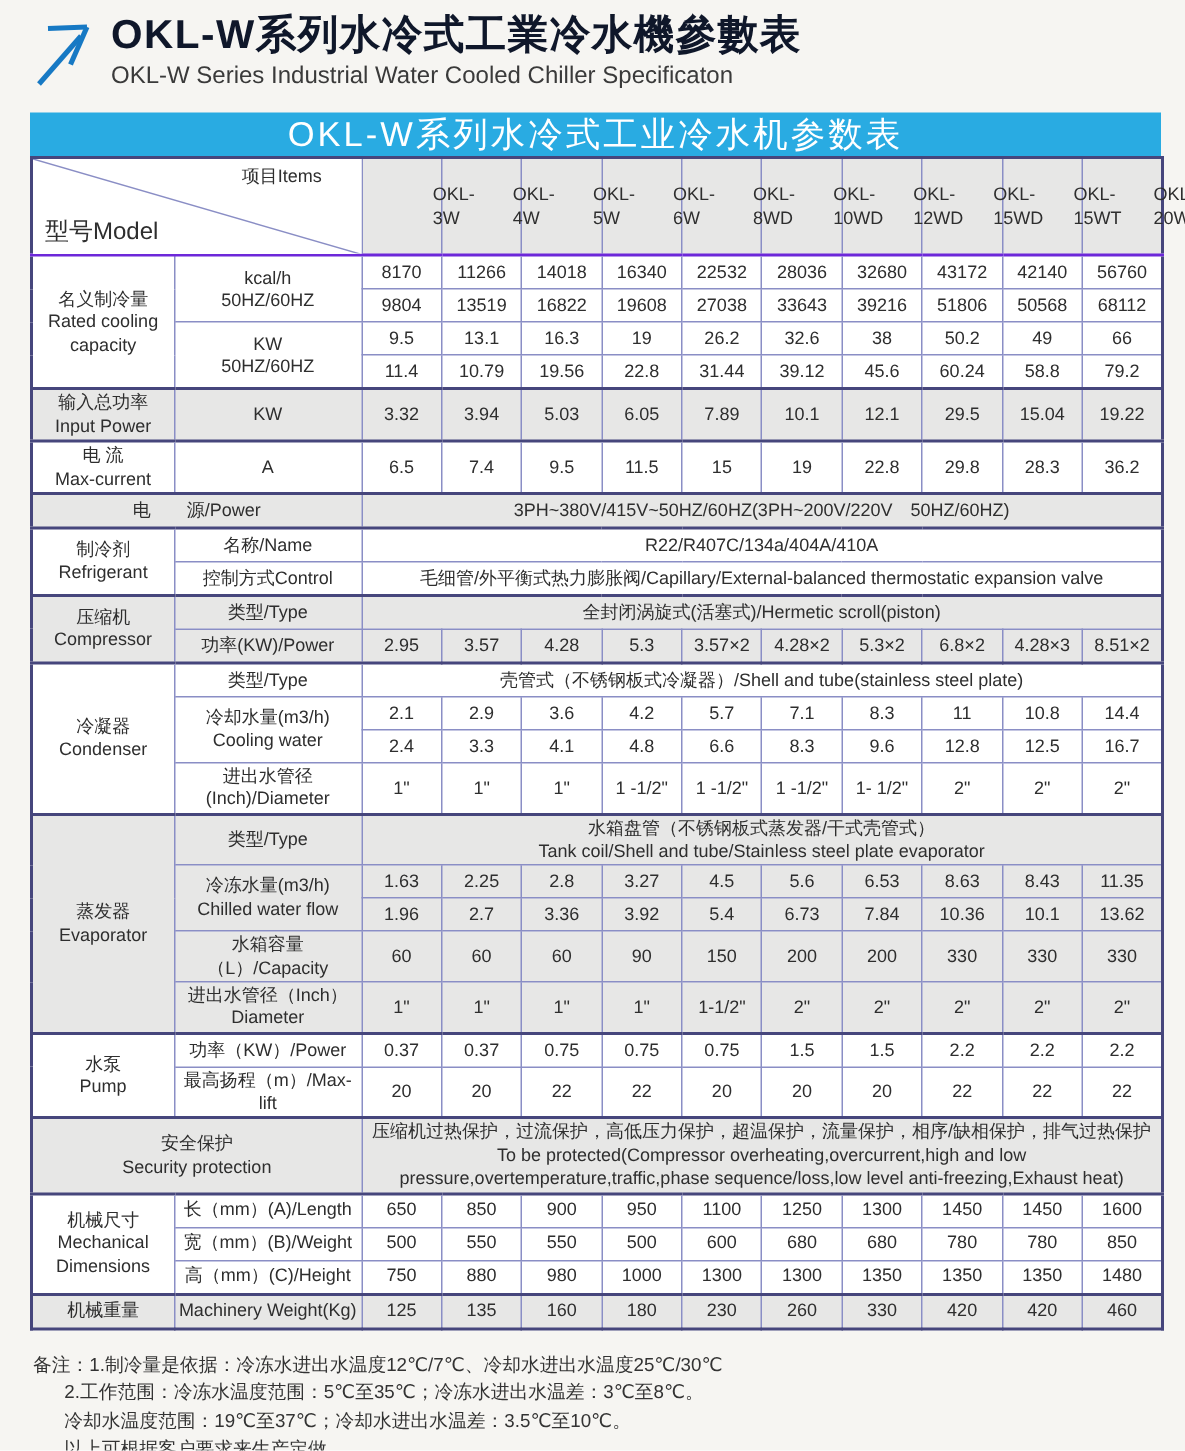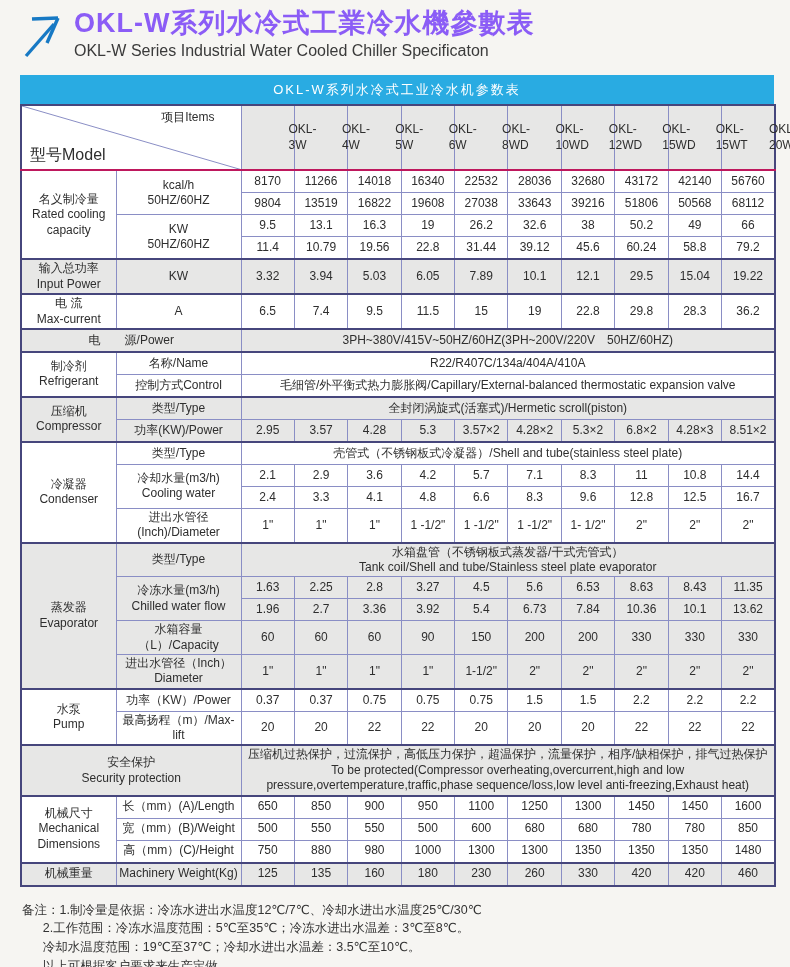--- a/index.html
+++ b/index.html
@@ -5,27 +5,27 @@
   html,body{margin:0;padding:0;}
   body{
     width:790px;height:967px;overflow:hidden;
     background:#f6f5f2;color:#2e2e2e;
     font-family:"Liberation Sans","DejaVu Sans",sans-serif;
   }
   
   .page-header{display:flex;align-items:flex-start;padding:8px 0 0 18px;}
   .logo{width:52px;height:52px;flex:0 0 52px;margin-top:2px;}
   .titles{margin-left:4px;}
-  .title-zh{font-size:27px;font-weight:bold;color:#8b5cf6;line-height:1.15;letter-spacing:1px;}
+  .title-zh{font-size:27px;font-weight:bold;color:#0f172a;line-height:1.15;letter-spacing:1px;}
   .title-en{font-size:16px;color:#3a3a3a;line-height:1.3;margin-top:2px;}
   
   .banner{
     width:754px;height:29px;margin:13px 0 0 20px;
     background:#29abe2;color:#ffffff;
-    font-size:13px;line-height:29px;text-align:center;letter-spacing:2px;
+    font-size:23px;line-height:29px;text-align:center;letter-spacing:2px;
   }
   
   table.spec{
     border-collapse:collapse;table-layout:fixed;
     width:756px;margin:0 0 0 20px;background:#ffffff;
     border:2px solid #46467c;
   }
   table.spec td{
     border:1px solid #8a8ec5;
     text-align:center;vertical-align:middle;
@@ -39,21 +39,21 @@
   td.b{font-size:11.5px;}
   td.ab{font-size:12px;}
   td.vl{text-align:left;padding:3px 6px 3px 8px;}
   
   td.corner{position:relative;height:38px;background:#ffffff;}
   td.corner .diag{position:absolute;left:0;top:0;width:100%;height:100%;}
   td.corner .diag line{stroke:#8a8ec5;stroke-width:1;vector-effect:non-scaling-stroke;}
   td.corner .c-items{position:absolute;top:4px;right:26px;font-size:12px;}
   td.corner .c-model{position:absolute;bottom:4px;left:8px;font-size:16px;}
   td.mh{background:#e7e7e6;font-size:12px;border-bottom:2px solid #46467c;}
-  tr.model-row td{border-bottom:2px solid #be185d;padding-left:47px;}
+  tr.model-row td{border-bottom:2px solid #6d28d9;padding-left:47px;}
   
   .notes{margin:14px 0 0 22px;font-size:12.5px;line-height:1.5;color:#333;}
   .note-line{white-space:pre-wrap;}
 </style>
 </head>
 <body>
 
 <div class="page-header">
   <svg class="logo" viewBox="0 0 52 52">
     <g stroke="#1779c4" stroke-width="3.4" fill="none" stroke-linecap="butt">

